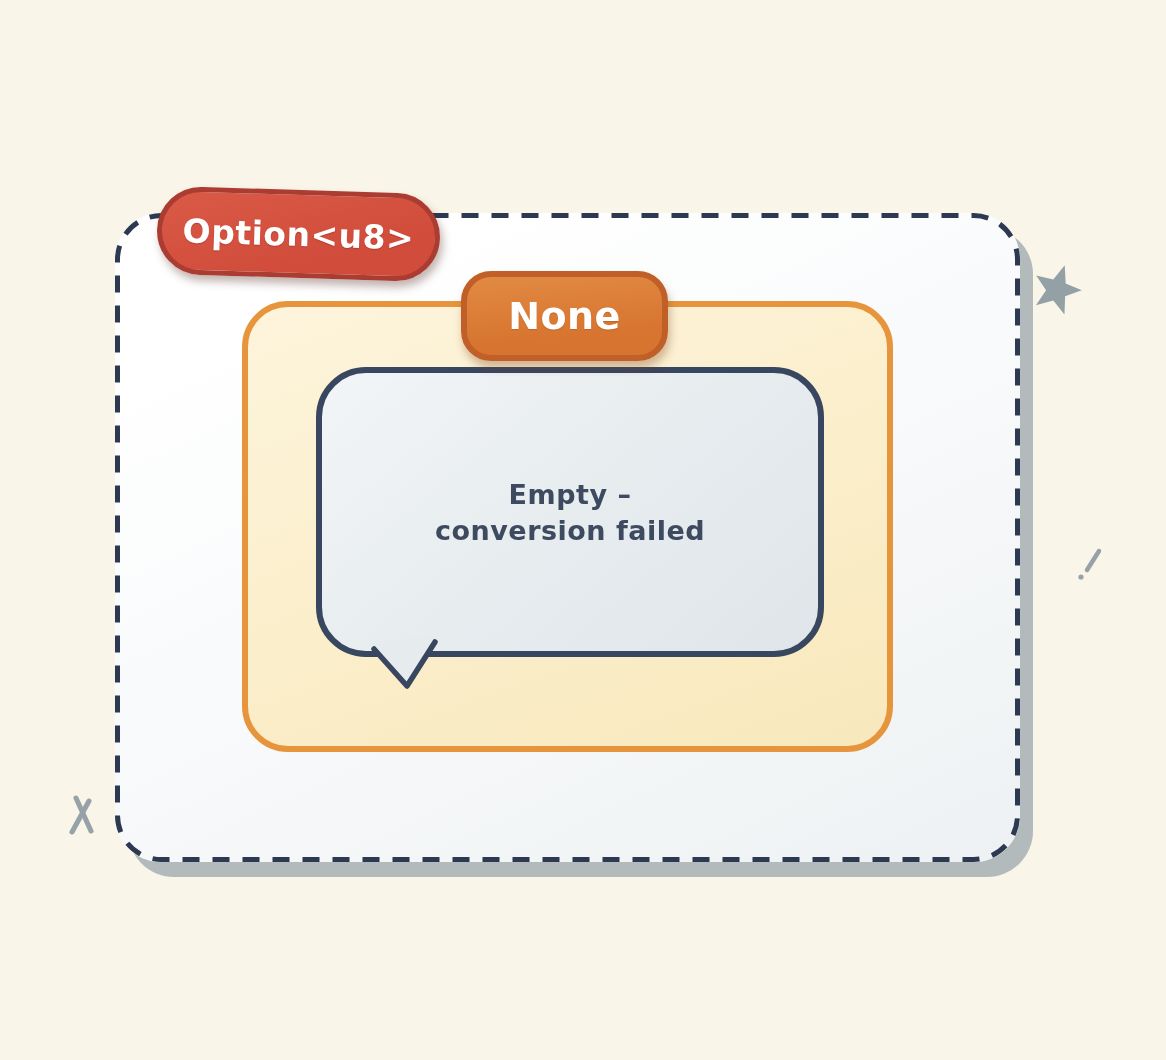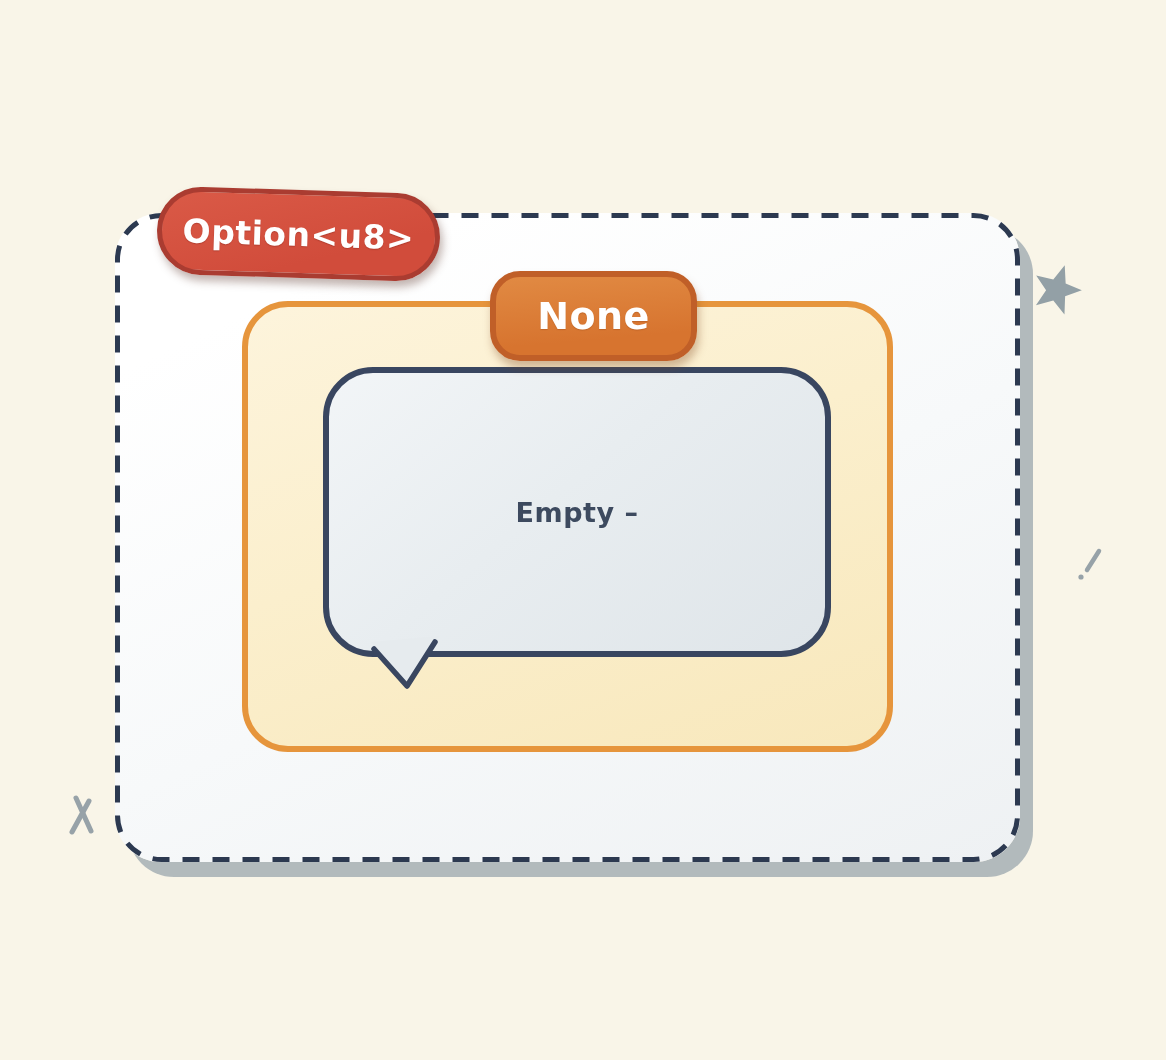--- a/index.html
+++ b/index.html
@@ -81,33 +81,32 @@
     height: 90px;
     box-sizing: border-box;
     background: linear-gradient(175deg, #e18a43 0%, #d7742f 75%);
     border: 6px solid #c05f28;
     border-radius: 30px;
     display: flex;
     align-items: center;
     justify-content: center;
     box-shadow: 2px 7px 8px rgba(130, 70, 25, 0.35);
     z-index: 5;
-    margin-left: 29px;
   }
   .badge-none span {
     color: #ffffff;
     font-size: 38px;
     font-weight: bold;
     letter-spacing: 0.5px;
     text-shadow: 0 1px 1px rgba(150,70,20,.35);
   }
   
   .bubble {
     position: absolute;
-    left: 323px;
+    left: 316px;
     top: 367px;
     width: 508px;
     height: 290px;
     box-sizing: border-box;
     border: 6px solid #394660;
     border-radius: 50px;
     background: linear-gradient(140deg, #f2f5f7 0%, #e8edf0 45%, #dfe5e9 100%);
     display: flex;
     align-items: center;
     justify-content: center;
@@ -150,20 +149,21 @@
     <svg class="card-dash" viewBox="0 0 905 649" xmlns="http://www.w3.org/2000/svg">
       <rect x="2.5" y="2.5" width="900" height="644" rx="44" ry="44" fill="none" stroke="#2c3950" stroke-width="5" stroke-dasharray="17 13"></rect>
     </svg>
   </div>
 
   <div class="inner-box"></div>
 
   <div class="bubble">
     <div class="bubble-text">
       <div>Empty –</div>
+      <div>conversion failed</div>
     </div>
   </div>
 
   <svg class="bubble-tail" viewBox="0 0 92 70" xmlns="http://www.w3.org/2000/svg">
     <polygon points="11,10 79,4 48,56" fill="#e6ebee"></polygon>
     <path d="M14,17 L47,54 L75,10" fill="none" stroke="#394660" stroke-width="5.5" stroke-linecap="round" stroke-linejoin="round"></path>
   </svg>
 
   <div class="badge-option">
     <span>Option&lt;u8&gt;</span>

